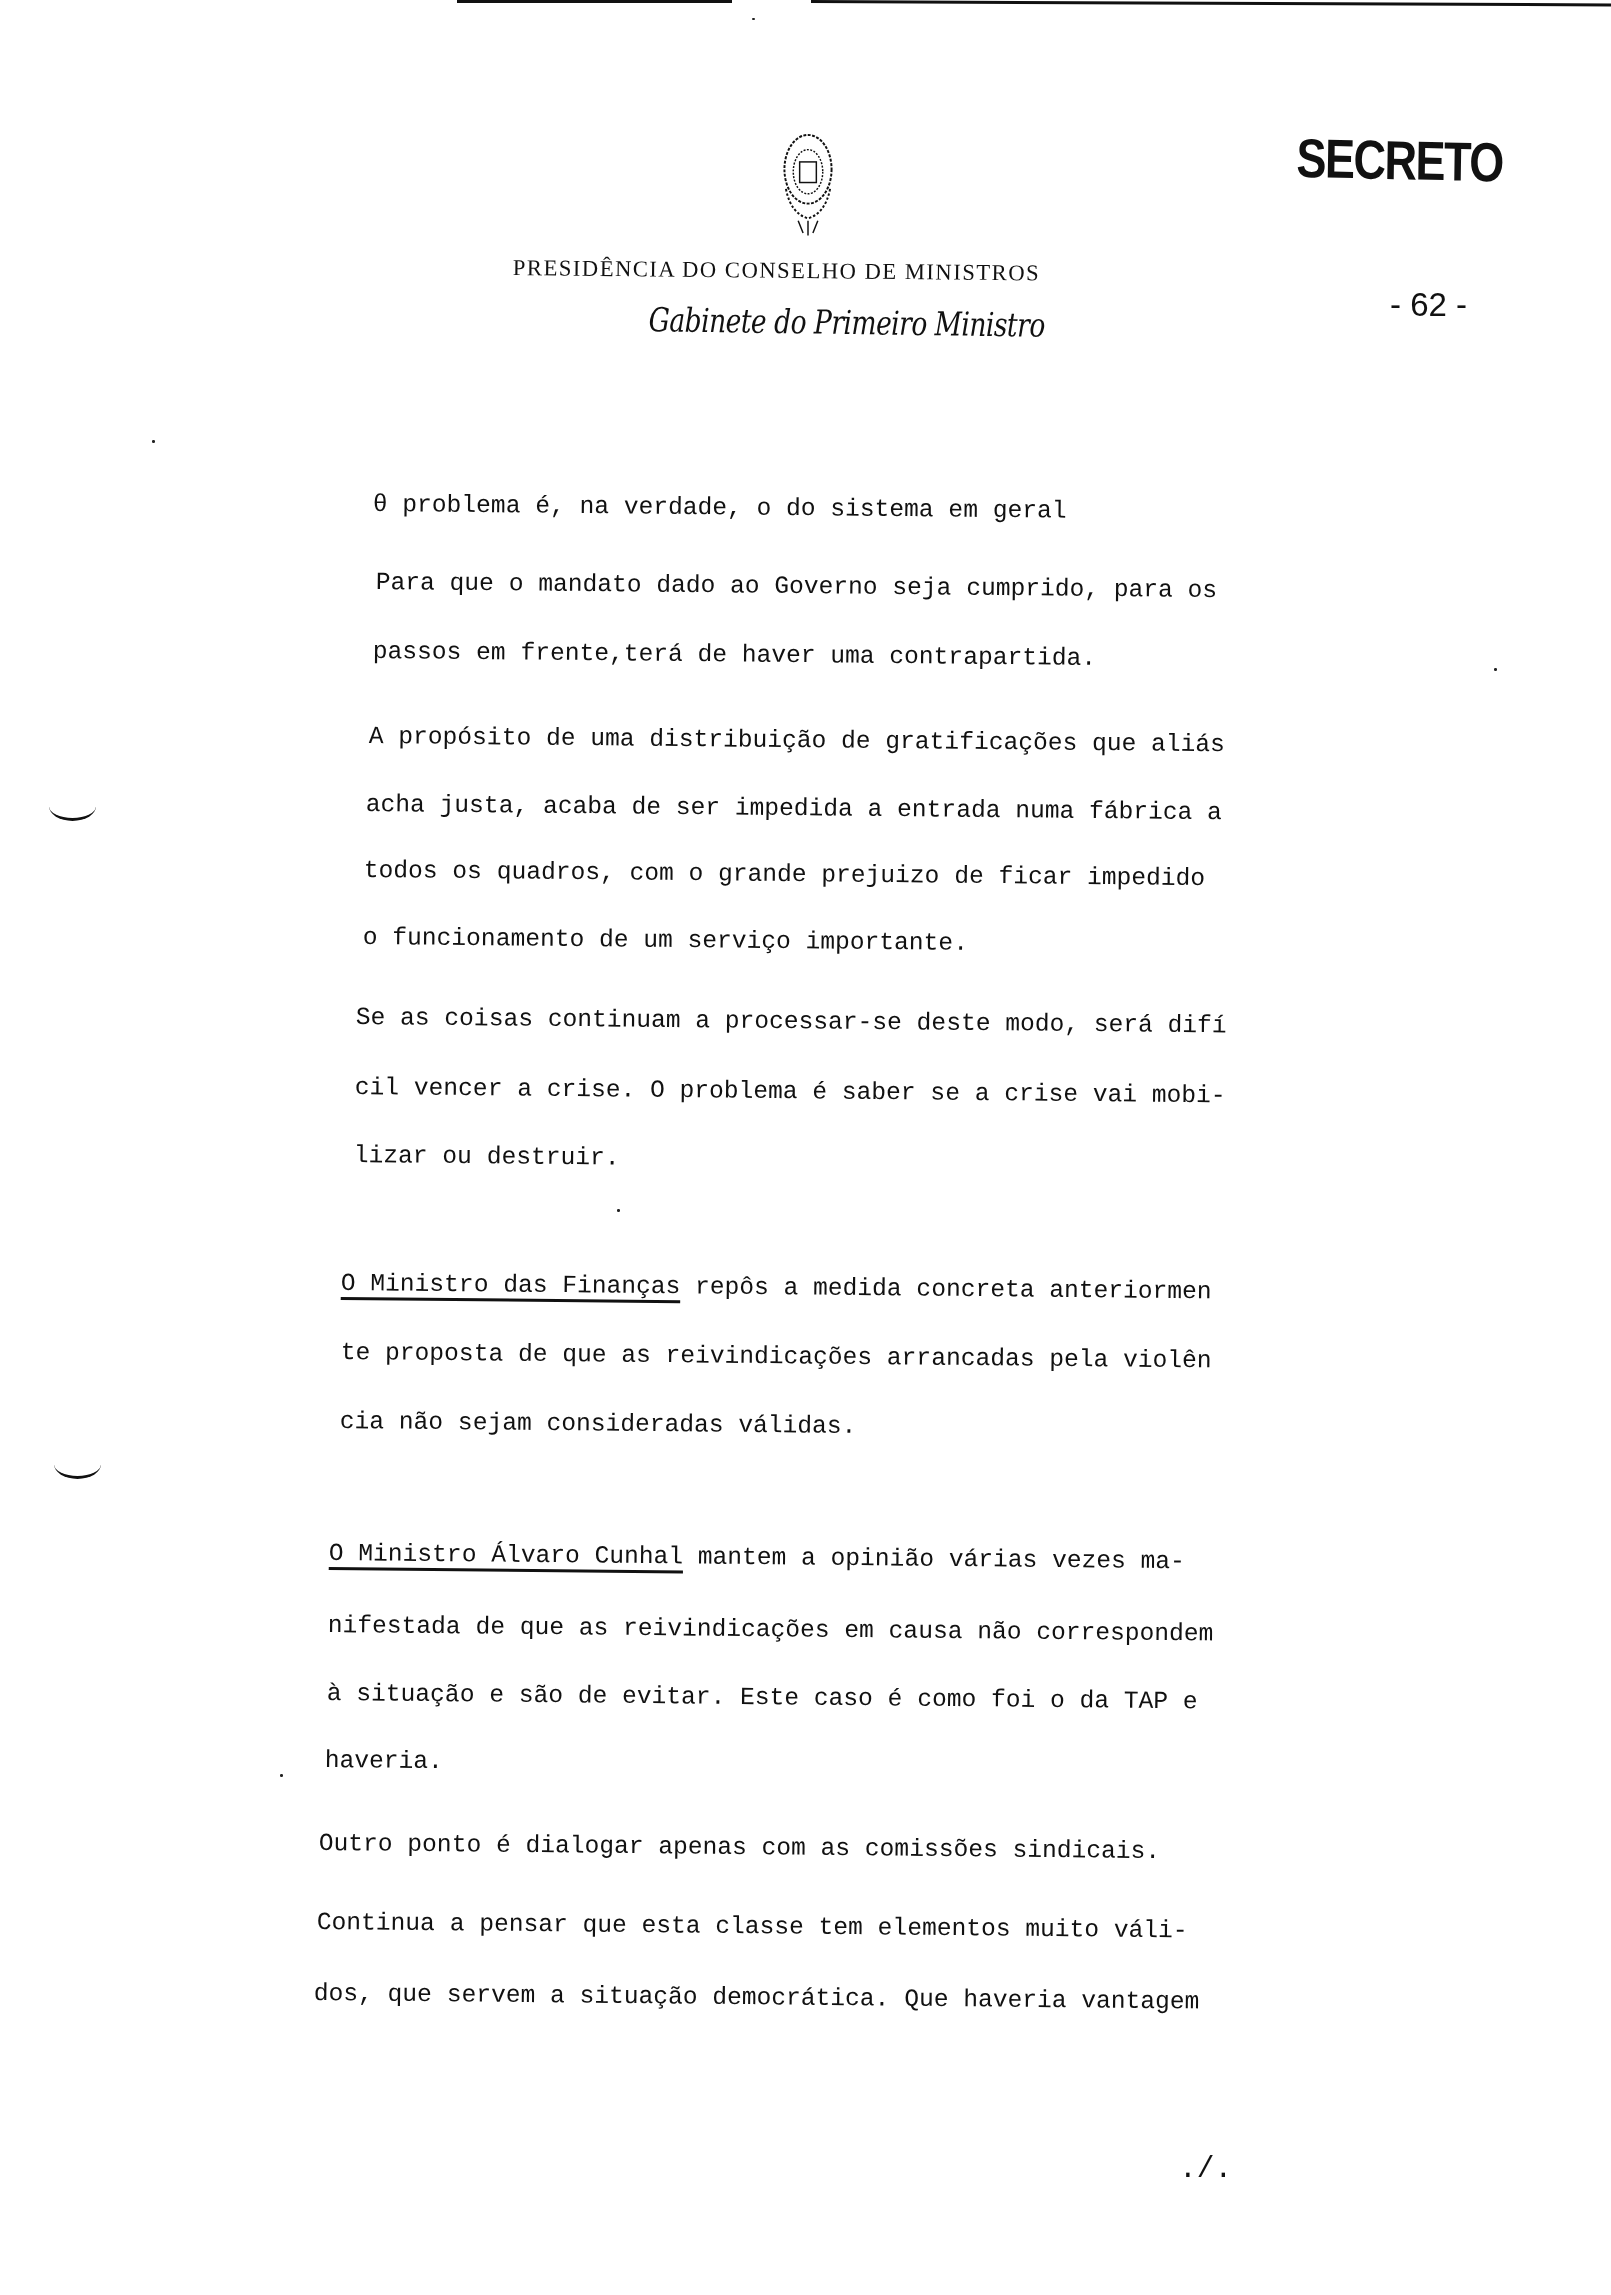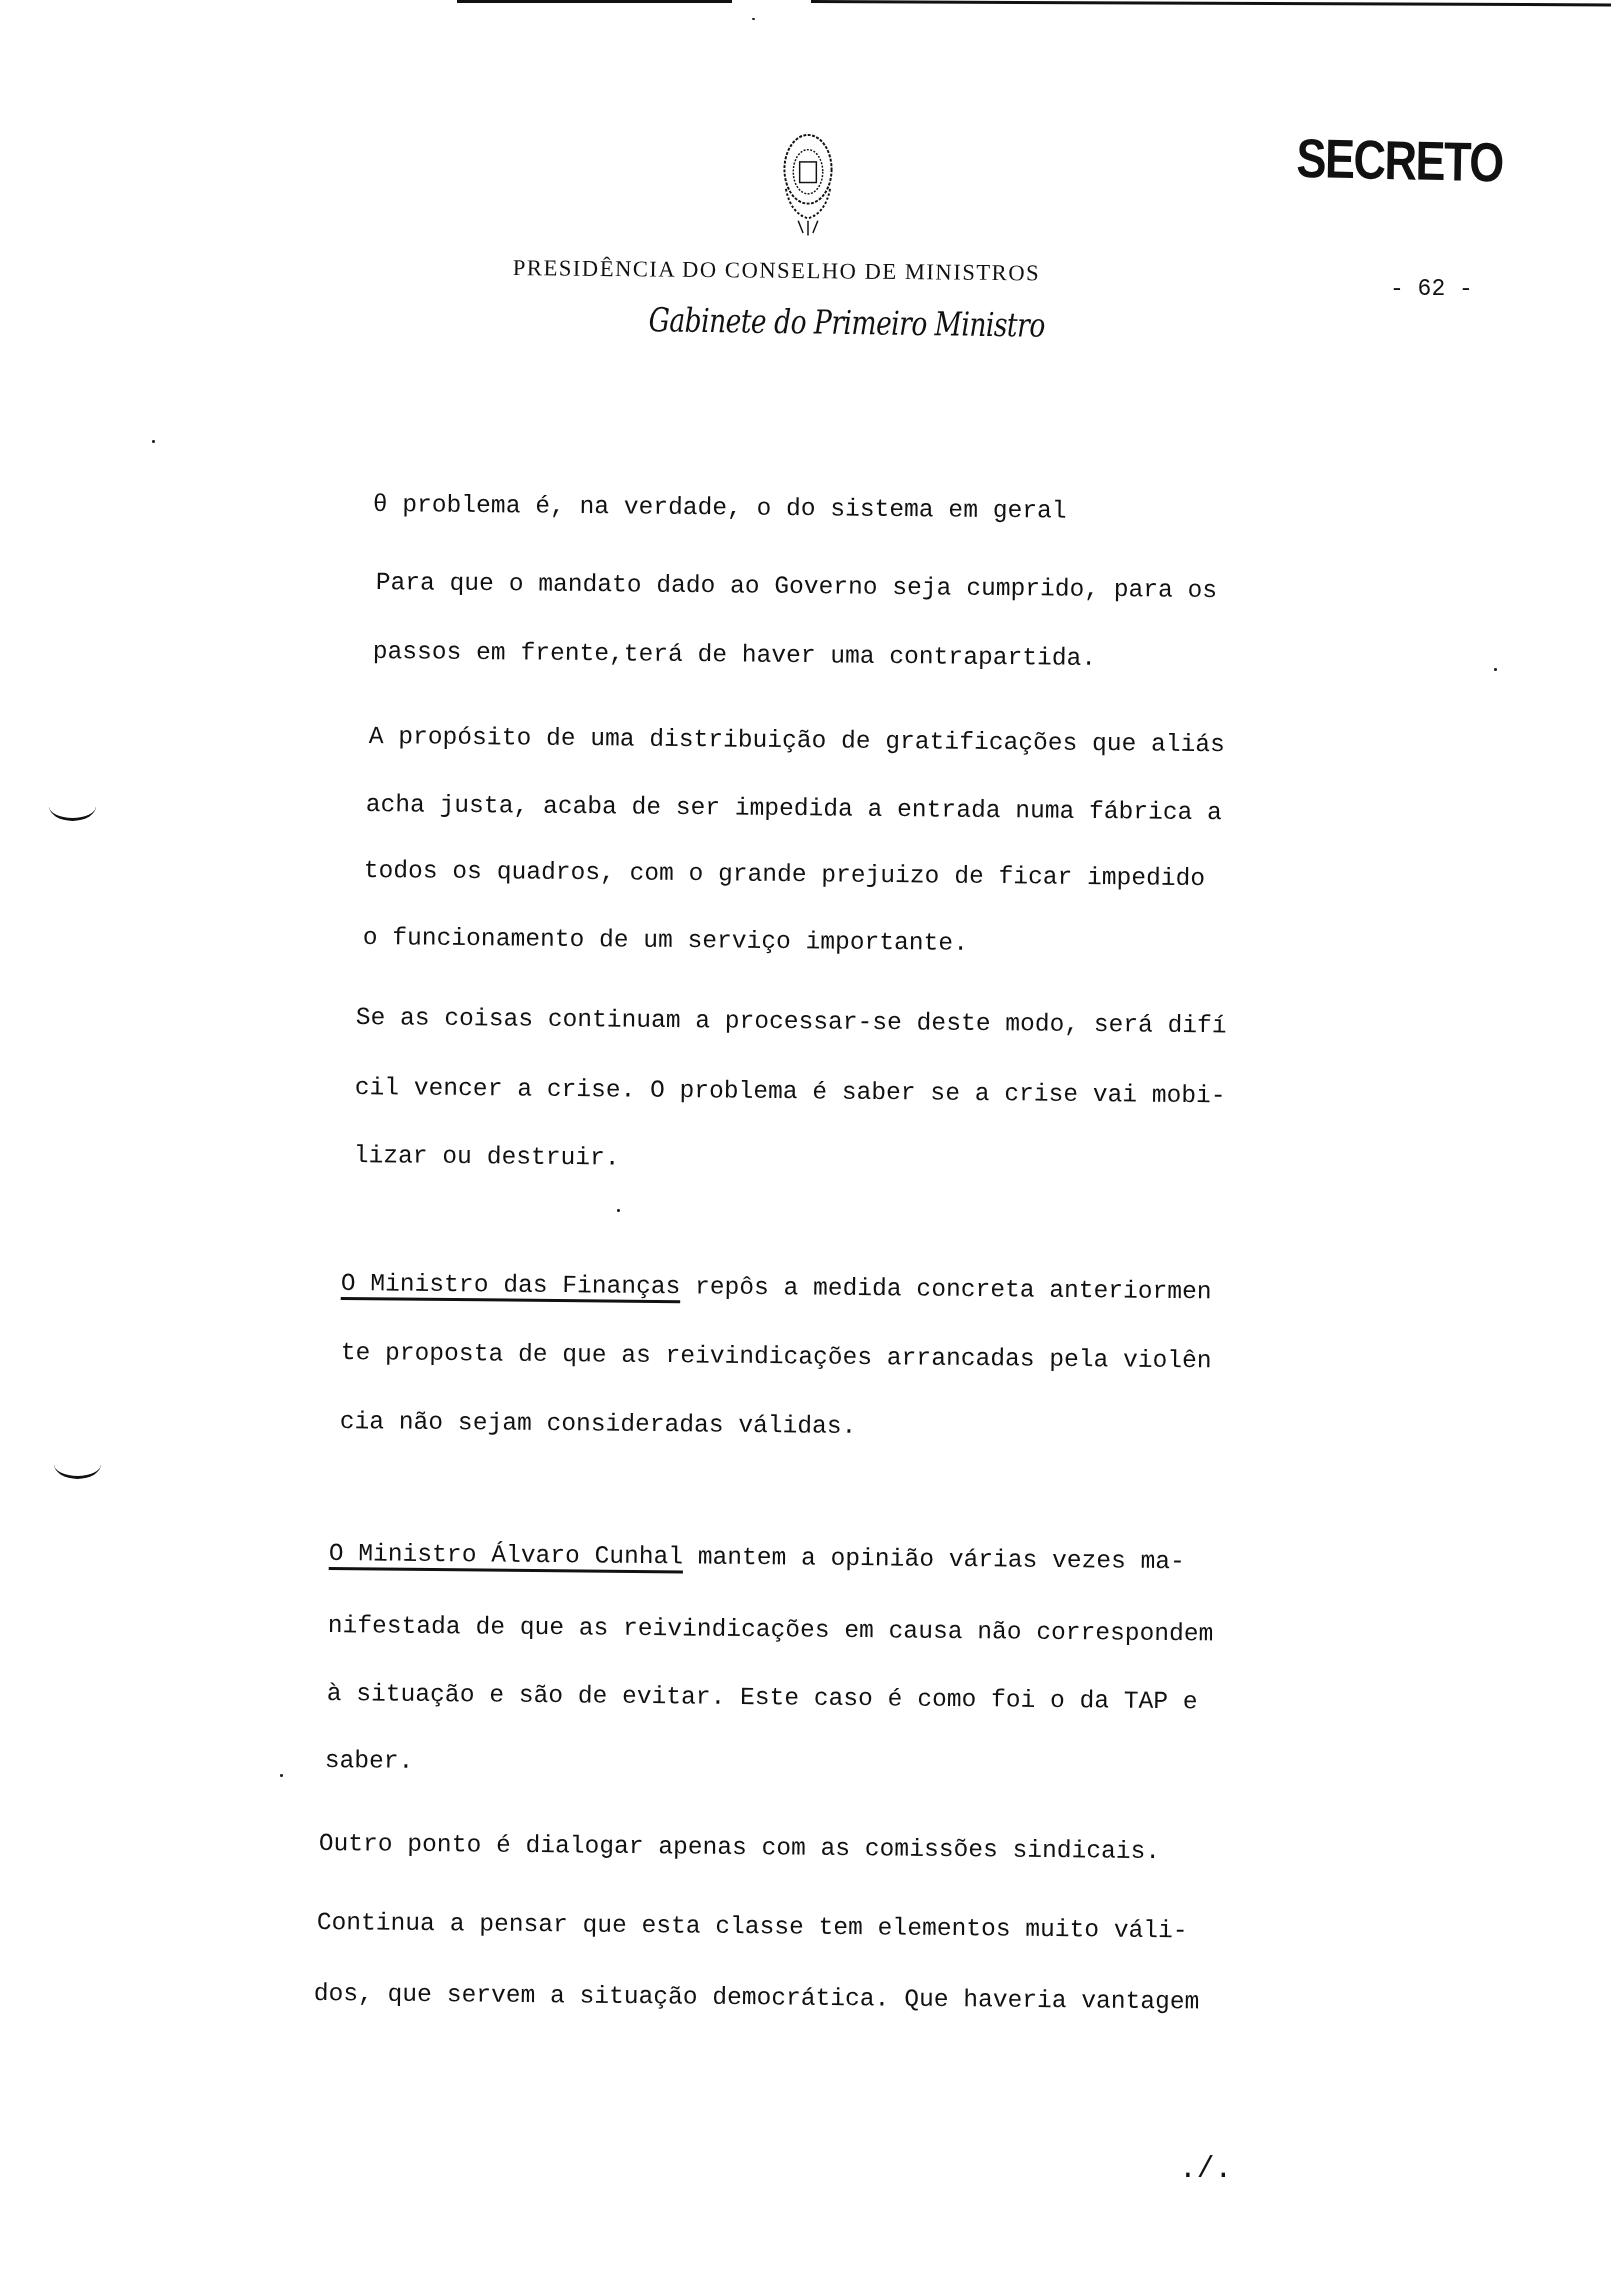--- a/index.html
+++ b/index.html
@@ -4,21 +4,21 @@
   <style>
     html, body { margin: 0; padding: 0; background: #ffffff; }
     body { width: 1612px; height: 2295px; position: relative; overflow: hidden; color: #111; }
     .page { position: absolute; inset: 0; background: #ffffff; }
     .top-edge-line { position: absolute; top: 0; height: 2.9px; background: #111; }
     .punch-hole { position: absolute; width: 47px; height: 11.8px; border-bottom: 3.4px solid #111; border-radius: 0 0 50% 50% / 0 0 100% 100%; }
     .crest { position: absolute; left: 776px; top: 130px; width: 64px; height: 108px; }
     .org-name { position: absolute; left: 513px; top: 255px; font-family: "Liberation Serif", serif; font-size: 22.6px; letter-spacing: 1.5px; font-variant: small-caps; transform: rotate(0.6deg); transform-origin: left top; white-space: nowrap; }
     .cabinet { position: absolute; left: 649px; top: 300px; font-family: "DejaVu Serif", serif; font-style: italic; font-size: 26.5px; transform: rotate(0.8deg) scaleY(1.25); transform-origin: left top; white-space: nowrap; letter-spacing: -0.5px; }
     .classification { position: absolute; left: 1297px; top: 127px; font-family: "Liberation Sans", sans-serif; font-weight: 900; font-size: 45px; letter-spacing: -1.5px; transform: scaleY(1.22) rotate(1deg); transform-origin: left top; white-space: nowrap; }
-    .page-number { position: absolute; left: 1390px; top: 276px; font-family: Liberation Mono, monospace; font-size: 23px; white-space: nowrap; }
+    .page-number { position: absolute; left: 1390px; top: 286px; font-family: Liberation Sans, sans-serif; font-size: 33px; white-space: nowrap; }
     .body-text { position: absolute; left: 0; top: 0; width: 100%; }
     .line { position: absolute; font-family: "Liberation Mono", monospace; font-size: 24.6px; white-space: nowrap; transform-origin: left top; }
     .u { text-decoration: underline; text-decoration-thickness: 2.9px; text-underline-offset: 6.9px; }
     .end-mark { position: absolute; left: 1179px; top: 2152px; font-family: "Liberation Mono", monospace; font-size: 29.5px; }
     .speck { position: absolute; width: 2.5px; height: 2.5px; background: #222; border-radius: 50%; }
   </style>
 </head>
 <body>
 
 <div class="page">
@@ -69,21 +69,21 @@
       <span class="u">O Ministro das Finanças</span><span> repôs a medida concreta anteriormen</span>
     </div>
     <div class="line" style="left:341px;top:1339px;transform:rotate(0.55deg);">te proposta de que as reivindicações arrancadas pela violên</div>
     <div class="line" style="left:340px;top:1408px;transform:rotate(0.55deg);">cia não sejam consideradas válidas.</div>
 
     <div class="line" style="left:329px;top:1540px;transform:rotate(0.55deg);">
       <span class="u">O Ministro Álvaro Cunhal</span><span>  mantem a opinião várias vezes ma-</span>
     </div>
     <div class="line" style="left:328px;top:1612px;transform:rotate(0.55deg);">nifestada de que as reivindicações em causa não correspondem</div>
     <div class="line" style="left:327px;top:1680px;transform:rotate(0.55deg);">à situação e são de evitar. Este caso é como foi o da TAP e</div>
-    <div class="line" style="left:325px;top:1747px;transform:rotate(0.55deg);">saber.</div>
+    <div class="line" style="left:325px;top:1747px;transform:rotate(0.55deg);">haveria.</div>
 
     <div class="line" style="left:319px;top:1830px;transform:rotate(0.55deg);">Outro ponto é dialogar apenas com as comissões sindicais.</div>
 
     <div class="line" style="left:317px;top:1909px;transform:rotate(0.55deg);">Continua a pensar que esta classe tem elementos muito váli-</div>
     <div class="line" style="left:314px;top:1980px;transform:rotate(0.55deg);">dos, que servem a situação democrática. Que haveria vantagem</div>
   </div>
 
   <div class="end-mark">./.</div>
 </div>
 

